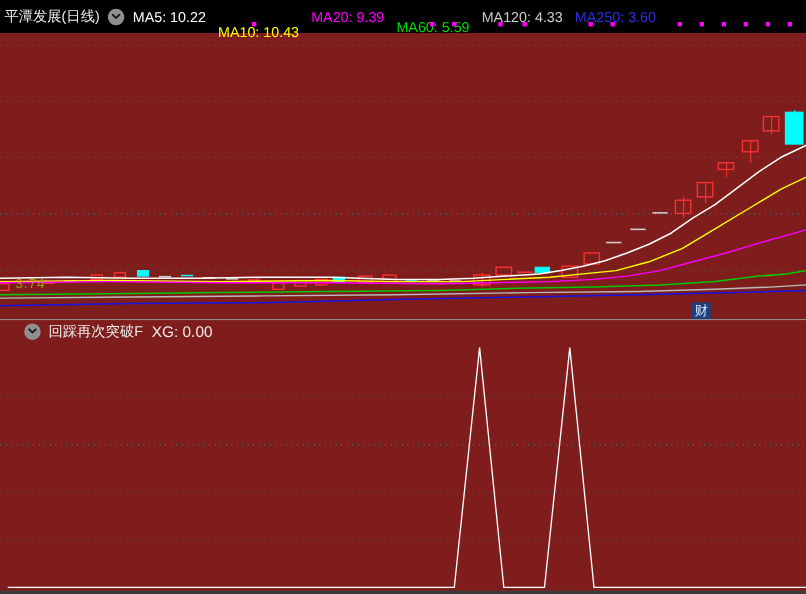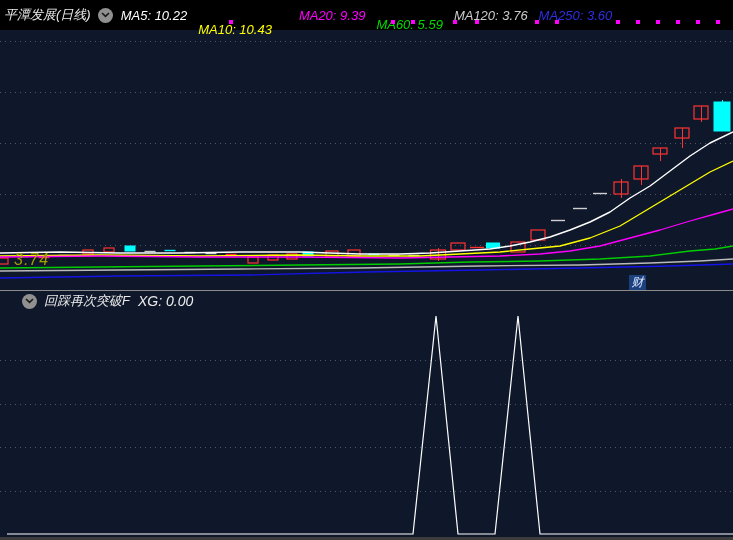--- a/index.html
+++ b/index.html
@@ -23,31 +23,31 @@
   .ma-label{font-size:13px;margin-right:11px;white-space:nowrap;}
   .dot{position:absolute;top:20px;width:4px;height:4px;z-index:5;}
   .divider{position:absolute;left:0;top:290px;width:733px;height:1px;background:#8c8c8c;z-index:2;}
   .ind-header{
     position:absolute;left:0;top:292px;height:18px;display:flex;align-items:center;
     padding-left:22px;z-index:3;
   }
   .ind-header .circ{margin:0;}
   .ind-name{color:#ececec;font-size:13px;margin-left:7px;white-space:nowrap;}
   .ind-xg{color:#ececec;font-size:14px;margin-left:8px;white-space:nowrap;}
-  .price-label{position:absolute;left:14px;top:251px;font-size:16px;z-index:1;letter-spacing:1px;}
+  .price-label{position:absolute;left:14px;top:251px;font-size:12px;z-index:1;letter-spacing:1px;}
   .badge{
     position:absolute;left:629px;top:275px;width:17px;height:15px;z-index:2;
     font-size:12px;line-height:15px;text-align:center;
   }
   .bottom-strip{position:absolute;left:0;top:537px;width:733px;height:3px;background:#3c3c3c;z-index:4;}
 </style>
 </head>
 <body>
 
-<div class="screen" id="screen" style="background: #0f172a; font-style: italic;">
+<div class="screen" id="screen" style="background: #7f1d1d;">
 
   <svg id="gfx" width="733" height="540">
       <line x1="0" y1="41.5" x2="733" y2="41.5" stroke="#54545e" stroke-width="1" stroke-dasharray="1 4" shape-rendering="crispEdges"></line>
       <line x1="0" y1="92.5" x2="733" y2="92.5" stroke="#54545e" stroke-width="1" stroke-dasharray="1 4" shape-rendering="crispEdges"></line>
       <line x1="0" y1="143.5" x2="733" y2="143.5" stroke="#54545e" stroke-width="1" stroke-dasharray="1 4" shape-rendering="crispEdges"></line>
       <line x1="0" y1="194.5" x2="733" y2="194.5" stroke="#54545e" stroke-width="1" stroke-dasharray="1 4" shape-rendering="crispEdges"></line>
       <line x1="0" y1="245.5" x2="733" y2="245.5" stroke="#54545e" stroke-width="1" stroke-dasharray="1 4" shape-rendering="crispEdges"></line>
       <line x1="0" y1="360.5" x2="733" y2="360.5" stroke="#54545e" stroke-width="1" stroke-dasharray="1 4" shape-rendering="crispEdges"></line>
       <line x1="0" y1="404.5" x2="733" y2="404.5" stroke="#54545e" stroke-width="1" stroke-dasharray="1 4" shape-rendering="crispEdges"></line>
       <line x1="0" y1="447.5" x2="733" y2="447.5" stroke="#54545e" stroke-width="1" stroke-dasharray="1 4" shape-rendering="crispEdges"></line>
@@ -107,23 +107,23 @@
   <div class="title-bar">
     <span class="stock-title">平潭发展(日线)</span>
     <span class="circ">
       <svg width="9" height="6" viewBox="0 0 9 6">
         <path d="M1 1 L4.5 4.3 L8 1" stroke="#1a1a1a" stroke-width="1.7" fill="none"></path>
       </svg>
     </span>
     <span class="ma-legend" id="ma-legend">
         <span class="ma-label" style="color: rgb(255, 255, 255);">MA5: 10.22</span>
         <span class="ma-label" style="color: rgb(255, 255, 0); margin-top: 28px;">MA10: 10.43</span>
-        <span class="ma-label" style="color: rgb(255, 0, 255); margin-left: 16px;">MA20: 9.39</span>
+        <span class="ma-label" style="color: rgb(255, 0, 255);">MA20: 9.39</span>
         <span class="ma-label" style="color: rgb(0, 221, 0); margin-top: 19px;">MA60: 5.59</span>
-        <span class="ma-label" style="color: rgb(204, 204, 204);">MA120: 3.76</span>
+        <span class="ma-label" style="color: rgb(204, 204, 204);">MA120: 4.33</span>
         <span class="ma-label" style="color: rgb(46, 46, 230);">MA250: 3.60</span>
       </span>
   </div>
 
   <div class="price-label" style="color: rgb(160, 160, 0);">3.74</div>
 
   <div class="badge" style="background: rgb(28, 63, 126); color: rgb(220, 232, 255);">财</div>
 
   <div class="divider"></div>
 

